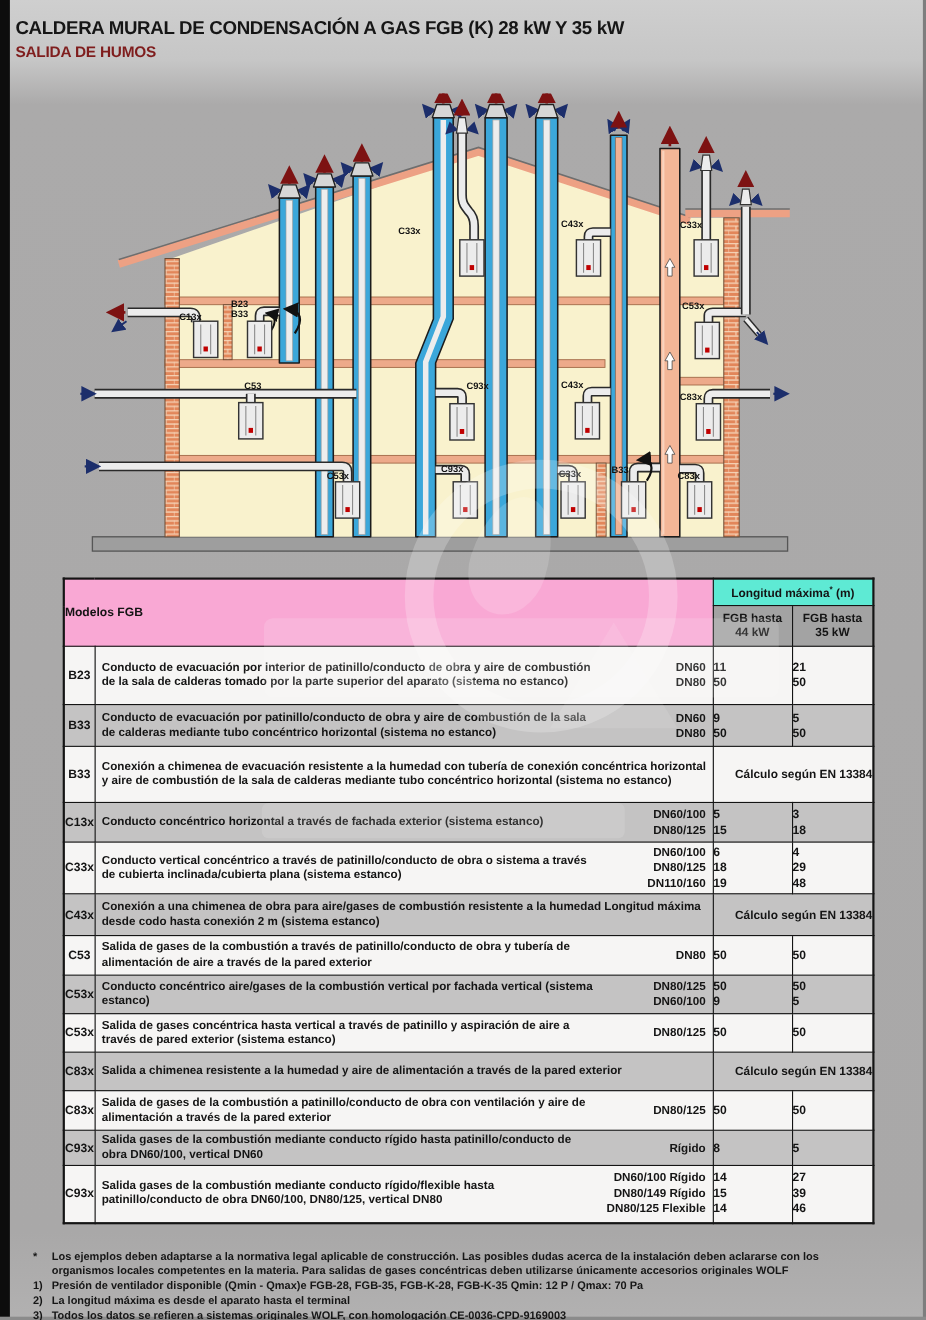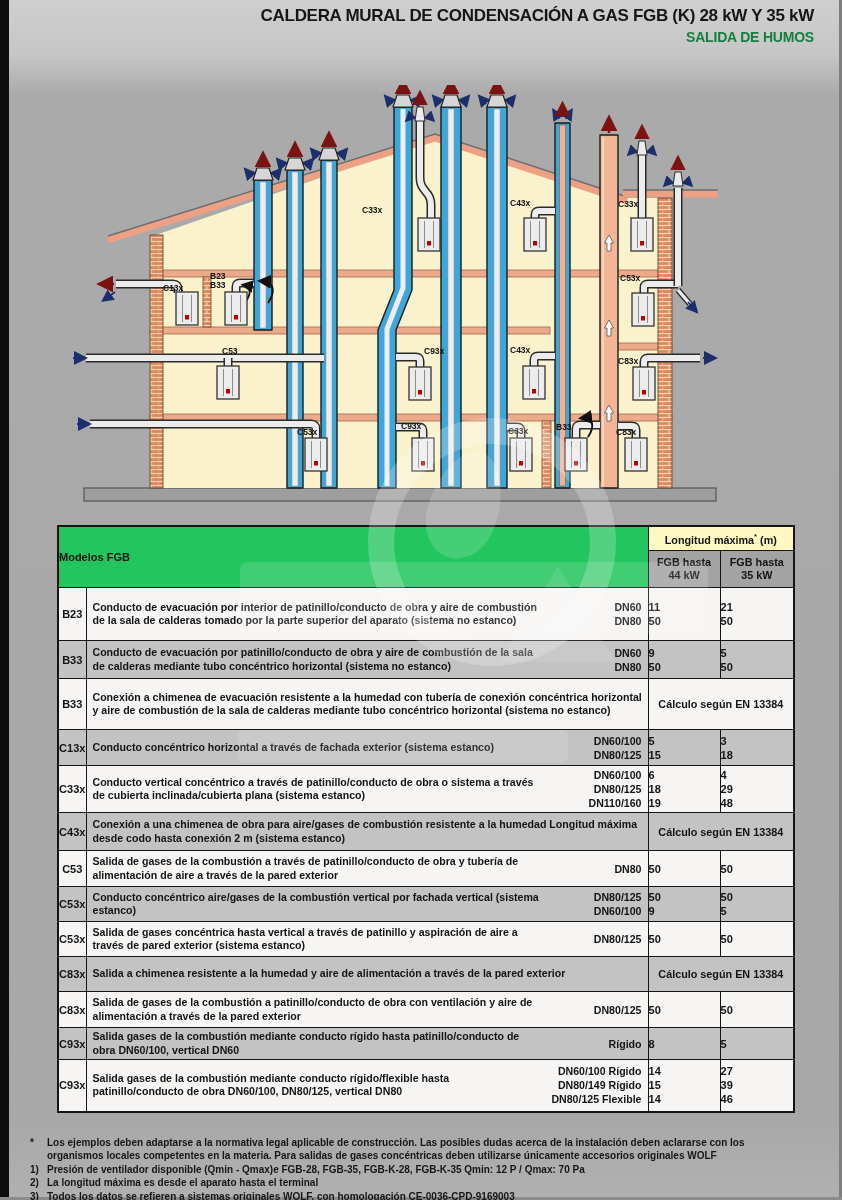--- a/index.html
+++ b/index.html
@@ -4,50 +4,50 @@
 <style>
   html,body{margin:0;padding:0;}
   body{
     width:842px;height:1200px;position:relative;overflow:hidden;
     background:linear-gradient(180deg,#cfcfcf 0px,#c6c6c6 55px,#abaaaa 95px,#a9a8a8 1120px,#b2b1b1 1200px);
     font-family:"Liberation Sans", sans-serif;color:#141414;
   }
   .edge-left{position:absolute;left:0;top:0;width:9px;height:1200px;background:#0d0d0d;}
   .edge-right{position:absolute;right:0;top:0;width:3px;height:1200px;background:#7e7e7e;}
   .edge-bottom{position:absolute;left:0;bottom:0;width:842px;height:3px;background:#8b8b8b;}
-  .title-block{position:absolute;left:14px;top:6px;width:800px;text-align:right;}
+  .title-block{position:absolute;left:14px;top:16px;width:800px;}
   .title-block h1{margin:0;font-size:17px;font-weight:bold;letter-spacing:-0.3px;color:#161616;}
-  .title-block h2{margin:3px 0 0 0;font-size:14px;font-weight:bold;letter-spacing:-0.2px;color:#15803d;}
+  .title-block h2{margin:3px 0 0 0;font-size:14px;font-weight:bold;letter-spacing:-0.2px;color:#7f1d1d;}
   
   .diagram{position:absolute;left:60px;top:85px;width:660px;height:430px;}
   .diagram svg{display:block;}
   .diagram text{font:bold 8.5px "Liberation Sans", sans-serif;fill:#121212;}
   
   .wm{position:absolute;pointer-events:none;}
   .wm-ring{left:368px;top:418px;width:196px;height:196px;border-radius:50%;
     border:26px solid rgba(255,255,255,0.22);}
   .wm-flame{left:430px;top:450px;width:70px;height:110px;border-radius:50% 50% 50% 50%/60% 60% 40% 40%;
     background:rgba(255,255,255,0.16);transform:rotate(18deg);}
   .wm-bar1{left:240px;top:562px;width:468px;height:72px;background:rgba(255,255,255,0.14);border-radius:8px;}
   .wm-bar2{left:238px;top:730px;width:330px;height:32px;background:rgba(255,255,255,0.12);border-radius:6px;}
   .wm-tri{left:500px;top:566px;width:0;height:0;border-left:58px solid transparent;
     border-right:58px solid transparent;border-bottom:96px solid rgba(255,255,255,0.10);}
   
   table.flue{position:absolute;left:57px;top:525px;width:736px;border-collapse:collapse;
     table-layout:fixed;border:2.4px solid #141414;}
   table.flue td,table.flue th{border:1.6px solid #141414;padding:0;vertical-align:middle;}
-  th.models{background:#22c55e;text-align:left;font-size:11px;font-weight:bold;padding-left:7px;}
-  th.lmax{background:#fef9c3;font-size:10.8px;font-weight:bold;height:23px;}
+  th.models{background:#f9a8d4;text-align:left;font-size:11px;font-weight:bold;padding-left:7px;}
+  th.lmax{background:#5eead4;font-size:10.8px;font-weight:bold;height:23px;}
   th.kw{background:#a3a3a3;font-size:10.8px;font-weight:bold;height:36px;line-height:13px;}
   td.model{text-align:center;font-weight:bold;font-size:11px;}
   .dw{display:flex;align-items:center;gap:16px;padding:2px 4px 2px 6px;}
   .dtext{flex:1;font-size:10.6px;font-weight:bold;line-height:13.5px;text-align:left;}
   .dncol{min-width:86px;text-align:right;font-size:10.6px;font-weight:bold;line-height:14px;padding-right:2px;}
   td.val{font-size:11px;font-weight:bold;line-height:14px;}
-  td.calc{text-align:center;font-size:10.8px;font-weight:bold;}
+  td.calc{text-align:right;font-size:10.8px;font-weight:bold;}
   tr.rw{background:#f6f5f4;}
   tr.rg{background:#c4c3c3;}
   sup.hdr{font-size:7.5px;vertical-align:super;}
   
   .footnotes{position:absolute;left:30px;top:1136px;width:762px;}
   .fn-row{display:flex;font-size:10px;font-weight:bold;line-height:13.4px;color:#161616;}
   .fn-marker{width:17px;flex:none;}
   .fn-text{flex:1;}
 </style>
 </head>

